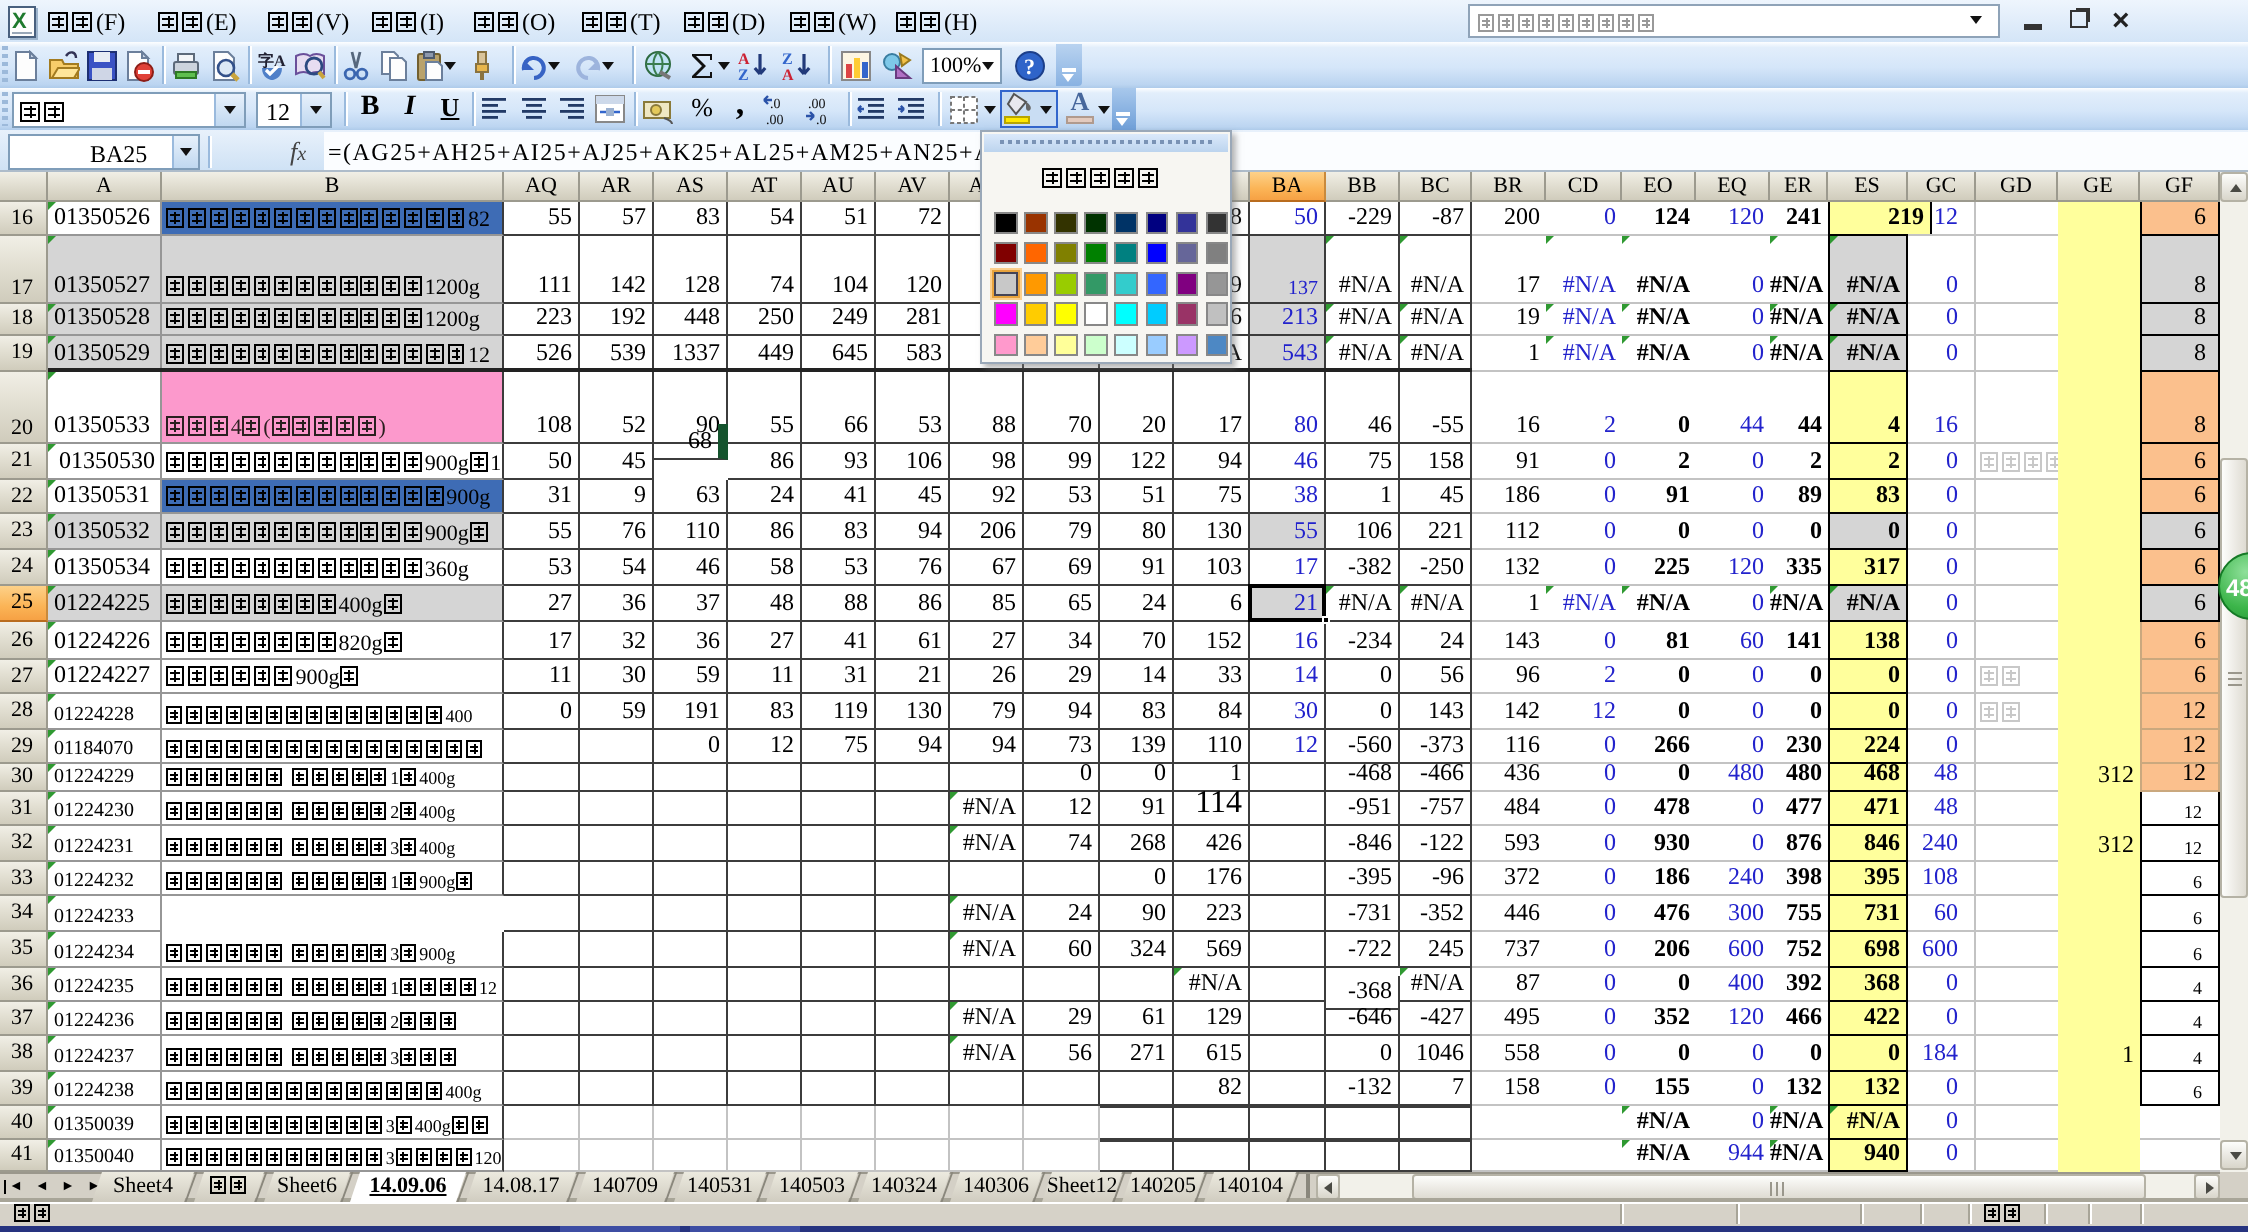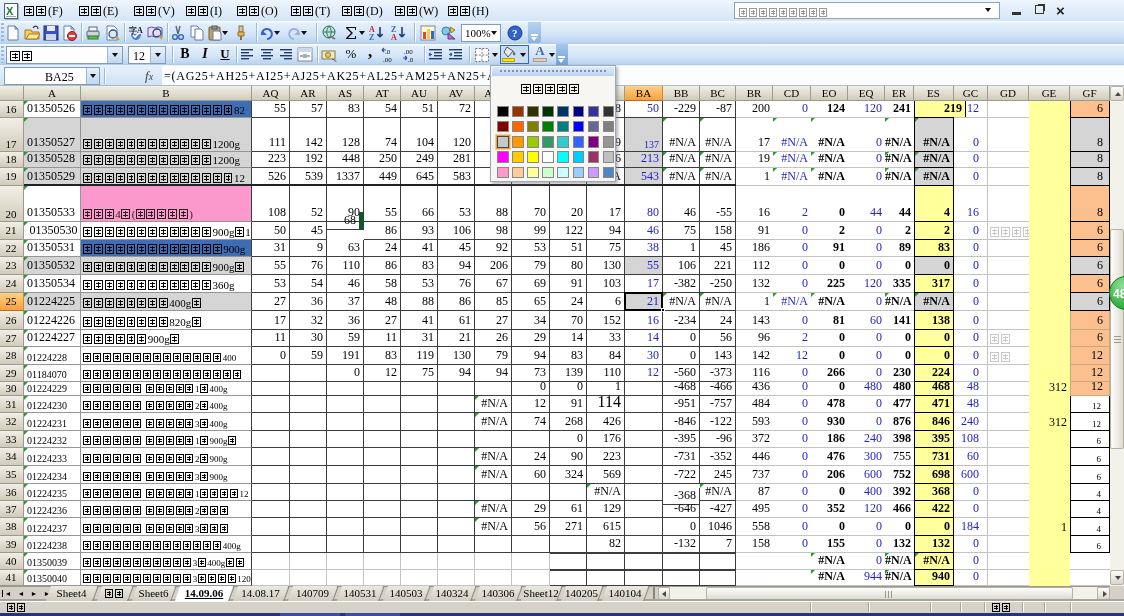--- a/index.html
+++ b/index.html
@@ -1613,23 +1613,20 @@
     </div>
 <div style="position:absolute;left:988px;top:431px;width:41px;height:17px;border-bottom:1px solid #c3c3c3;"></div>
 <div style="position:absolute;left:1029px;top:431px;width:41px;height:17px;background:#ffff9c;"></div>
 <div style="position:absolute;left:1070px;top:431px;width:40px;height:17px;border-left:1px solid #000;border-right:1px solid #000;border-bottom:1px solid #000;">
       <span class="" style="position:absolute;left:0;right:0;bottom:1px;font-size:9px;text-align:right;padding-right:8px;white-space:nowrap;overflow:hidden;">6</span>
     </div>
 <div style="position:absolute;left:24px;top:448px;width:57px;height:18px;border-right:1px solid #969696;border-bottom:1px solid #969696;">
       <i class="gt"></i>
       <span class="" style="position:absolute;left:0;right:0;bottom:1px;font-size:10px;text-align:left;padding-left:3px;white-space:nowrap;overflow:hidden;">01224233</span>
     </div>
-<div style="position:absolute;left:81px;top:448px;width:171px;height:18px;border-right:1px solid #3c3c3c;border-bottom:1px solid #969696;">
-      <span class="" style="position:absolute;left:0;right:0;bottom:1px;font-size:9px;text-align:left;padding-left:2px;white-space:nowrap;overflow:hidden;"><b class="cs"></b><b class="cs"></b><b class="cs"></b><b class="cs"></b><b class="cs"></b><b class="cs"></b> <b class="cs"></b><b class="cs"></b><b class="cs"></b><b class="cs"></b><b class="cs"></b>2<b class="cs"></b>900g</span>
-    </div>
 <div style="position:absolute;left:252px;top:448px;width:38px;height:18px;border-right:1px solid #3c3c3c;border-bottom:1px solid #3c3c3c;"></div>
 <div style="position:absolute;left:290px;top:448px;width:37px;height:18px;border-right:1px solid #3c3c3c;border-bottom:1px solid #3c3c3c;"></div>
 <div style="position:absolute;left:327px;top:448px;width:37px;height:18px;border-right:1px solid #3c3c3c;border-bottom:1px solid #3c3c3c;"></div>
 <div style="position:absolute;left:364px;top:448px;width:37px;height:18px;border-right:1px solid #3c3c3c;border-bottom:1px solid #3c3c3c;"></div>
 <div style="position:absolute;left:401px;top:448px;width:37px;height:18px;border-right:1px solid #3c3c3c;border-bottom:1px solid #3c3c3c;"></div>
 <div style="position:absolute;left:438px;top:448px;width:37px;height:18px;border-right:1px solid #3c3c3c;border-bottom:1px solid #3c3c3c;"></div>
 <div style="position:absolute;left:475px;top:448px;width:37px;height:18px;border-right:1px solid #3c3c3c;border-bottom:1px solid #3c3c3c;">
       <i class="gt"></i>
       <span class="" style="position:absolute;left:0;right:0;bottom:1px;font-size:12px;text-align:right;padding-right:3px;white-space:nowrap;overflow:hidden;">#N/A</span>
     </div>
@@ -1655,21 +1652,21 @@
 <div style="position:absolute;left:773px;top:448px;width:38px;height:18px;border-bottom:1px solid #c3c3c3;">
       <span class="" style="position:absolute;left:0;right:0;bottom:1px;font-size:12px;text-align:right;padding-right:3px;color:#2222cc;white-space:nowrap;overflow:hidden;">0</span>
     </div>
 <div style="position:absolute;left:811px;top:448px;width:37px;height:18px;border-bottom:1px solid #c3c3c3;">
       <span class="" style="position:absolute;left:0;right:0;bottom:1px;font-size:12px;text-align:right;padding-right:3px;font-weight:bold;white-space:nowrap;overflow:hidden;">476</span>
     </div>
 <div style="position:absolute;left:848px;top:448px;width:37px;height:18px;border-bottom:1px solid #c3c3c3;">
       <span class="" style="position:absolute;left:0;right:0;bottom:1px;font-size:12px;text-align:right;padding-right:3px;color:#2222cc;white-space:nowrap;overflow:hidden;">300</span>
     </div>
 <div style="position:absolute;left:885px;top:448px;width:29px;height:18px;border-bottom:1px solid #c3c3c3;">
-      <span class="" style="position:absolute;left:0;right:0;bottom:1px;font-size:12px;text-align:right;padding-right:3px;font-weight:normal;white-space:nowrap;overflow:hidden;">755</span>
+      <span class="" style="position:absolute;left:0;right:0;bottom:1px;font-size:12px;text-align:right;padding-right:3px;font-weight:bold;white-space:nowrap;overflow:hidden;">755</span>
     </div>
 <div style="position:absolute;left:914px;top:448px;width:40px;height:18px;background:#ffff9c;border-left:1px solid #000;border-right:1px solid #000;border-bottom:1px solid #000;">
       <span class="" style="position:absolute;left:0;right:0;bottom:1px;font-size:12px;text-align:right;padding-right:3px;font-weight:bold;white-space:nowrap;overflow:hidden;">731</span>
     </div>
 <div style="position:absolute;left:954px;top:448px;width:34px;height:18px;border-right:1px solid #c3c3c3;border-bottom:1px solid #c3c3c3;">
       <span class="" style="position:absolute;left:0;right:0;bottom:1px;font-size:12px;text-align:right;padding-right:8px;color:#2222cc;white-space:nowrap;overflow:hidden;">60</span>
     </div>
 <div style="position:absolute;left:988px;top:448px;width:41px;height:18px;border-bottom:1px solid #c3c3c3;"></div>
 <div style="position:absolute;left:1029px;top:448px;width:41px;height:18px;background:#ffff9c;"></div>
 <div style="position:absolute;left:1070px;top:448px;width:40px;height:18px;border-left:1px solid #000;border-right:1px solid #000;border-bottom:1px solid #000;">

